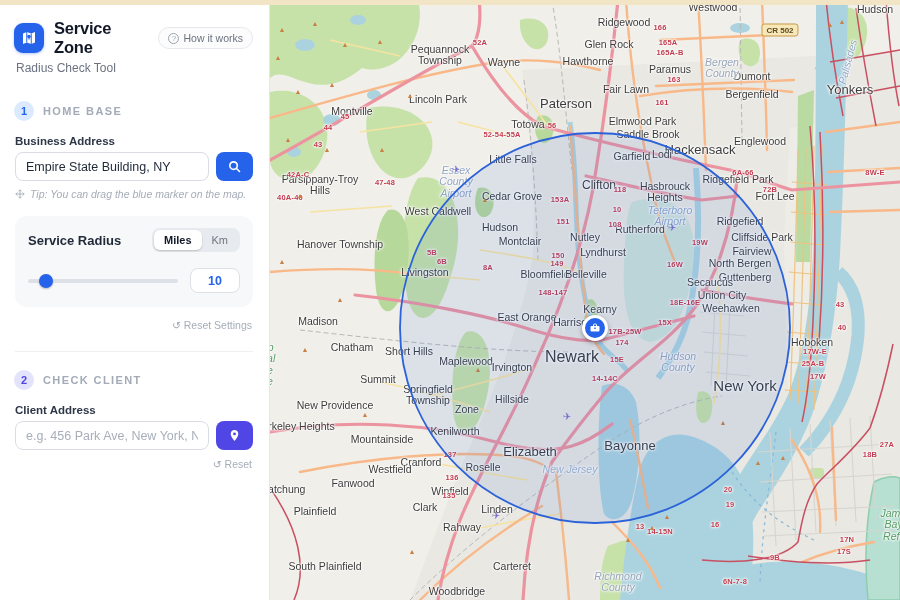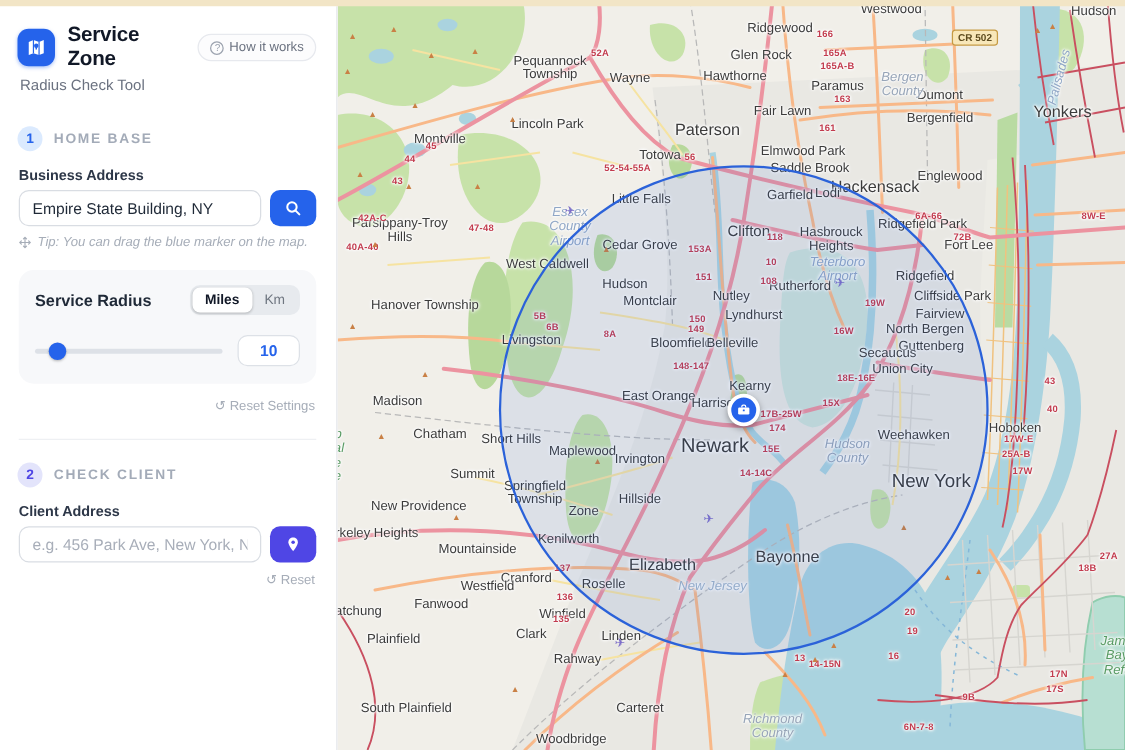--- a/index.html
+++ b/index.html
@@ -353,21 +353,21 @@
         <span class="mlbl city" style="left: 482px; top: 252px;">Fairview</span>
         <span class="mlbl city" style="left: 70px; top: 245px;">Hanover Township</span>
         <span class="mlbl city" style="left: 470px; top: 264px;">North Bergen</span>
         <span class="mlbl city" style="left: 333px; top: 253px;">Lyndhurst</span>
         <span class="mlbl city" style="left: 155px; top: 273px;">Livingston</span>
         <span class="mlbl city" style="left: 275px; top: 275px;">Bloomfield</span>
         <span class="mlbl city" style="left: 316px; top: 275px;">Belleville</span>
         <span class="mlbl city" style="left: 475px; top: 278px;">Guttenberg</span>
         <span class="mlbl city" style="left: 440px; top: 283px;">Secaucus</span>
         <span class="mlbl city" style="left: 452px; top: 296px;">Union City</span>
-        <span class="mlbl city" style="left: 461px; top: 309px; margin-top: 40px;">Weehawken</span>
+        <span class="mlbl city" style="left: 461px; top: 309px;">Weehawken</span>
         <span class="mlbl city" style="left: 330px; top: 310px;">Kearny</span>
         <span class="mlbl city" style="left: 257px; top: 318px;">East Orange</span>
         <span class="mlbl city" style="left: 48px; top: 322px;">Madison</span>
         <span class="mlbl city" style="left: 303px; top: 323px;">Harrison</span>
         <span class="mlbl city" style="left: 542px; top: 343px;">Hoboken</span>
         <span class="mlbl city" style="left: 302px; top: 357px; font-size: 16px;">Newark</span>
         <span class="mlbl city" style="left: 82px; top: 348px;">Chatham</span>
         <span class="mlbl city" style="left: 139px; top: 352px;">Short Hills</span>
         <span class="mlbl city" style="left: 196px; top: 362px;">Maplewood</span>
         <span class="mlbl city" style="left: 242px; top: 368px;">Irvington</span>

